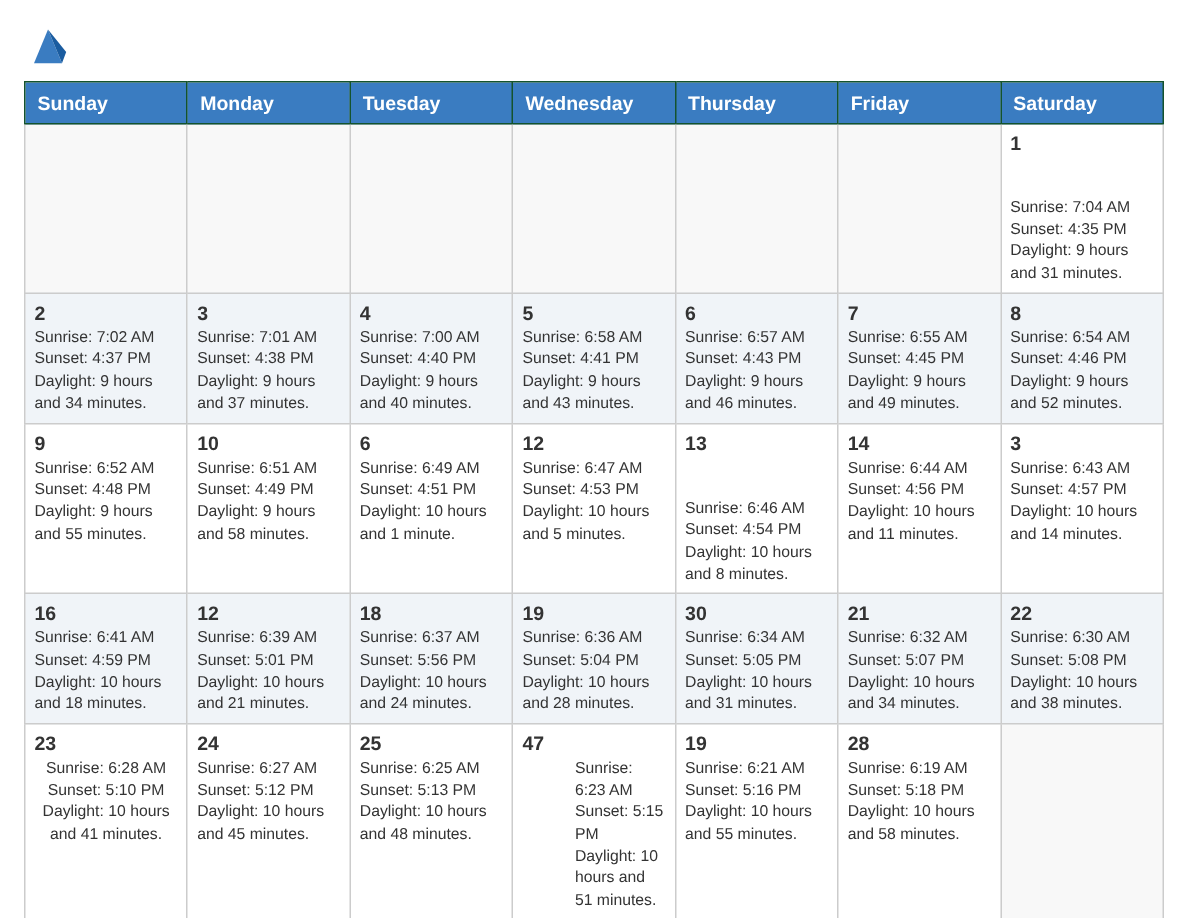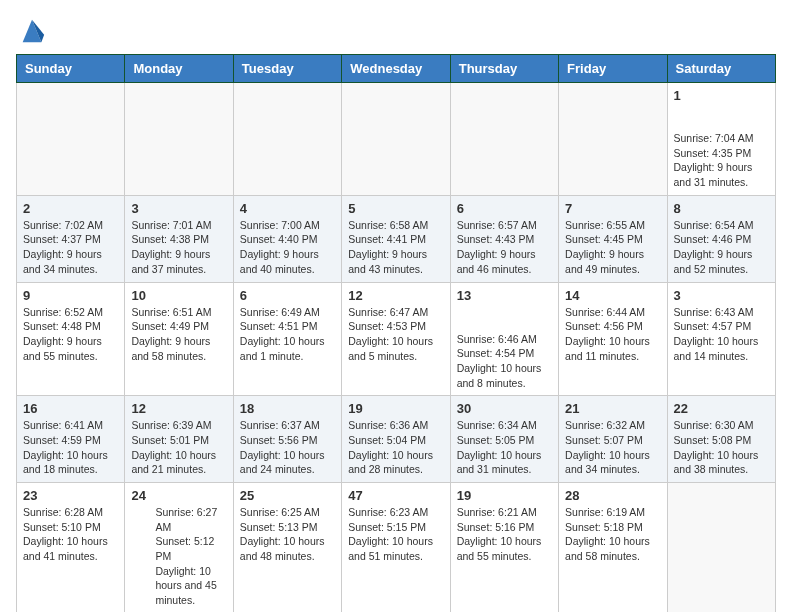--- a/index.html
+++ b/index.html
@@ -270,39 +270,39 @@
         <td>
           <span class="day-number">22</span>
           <div class="day-info" style="white-space: pre-line;">Sunrise: 6:30 AM
 Sunset: 5:08 PM
 Daylight: 10 hours and 38 minutes.</div>
         </td>
       </tr>
       <tr>
         <td>
           <span class="day-number">23</span>
-          <div class="day-info" style="white-space: pre-line;">Sunrise: 6:28 AM
+          <div class="day-info" style="white-space: pre-line; text-align: center;">Sunrise: 6:28 AM
 Sunset: 5:10 PM
 Daylight: 10 hours and 41 minutes.</div>
         </td>
         <td>
           <span class="day-number">24</span>
-          <div class="day-info" style="white-space: pre-line; margin-left: 24px;">Sunrise: 6:27 AM
+          <div class="day-info" style="white-space: pre-line;">Sunrise: 6:27 AM
 Sunset: 5:12 PM
 Daylight: 10 hours and 45 minutes.</div>
         </td>
         <td>
           <span class="day-number">25</span>
           <div class="day-info" style="white-space: pre-line;">Sunrise: 6:25 AM
 Sunset: 5:13 PM
 Daylight: 10 hours and 48 minutes.</div>
         </td>
         <td>
           <span class="day-number">47</span>
-          <div class="day-info" style="white-space: pre-line;">Sunrise: 6:23 AM
+          <div class="day-info" style="white-space: pre-line; margin-left: 35px;">Sunrise: 6:23 AM
 Sunset: 5:15 PM
 Daylight: 10 hours and 51 minutes.</div>
         </td>
         <td>
           <span class="day-number">19</span>
           <div class="day-info" style="white-space: pre-line;">Sunrise: 6:21 AM
 Sunset: 5:16 PM
 Daylight: 10 hours and 55 minutes.</div>
         </td>
         <td>

